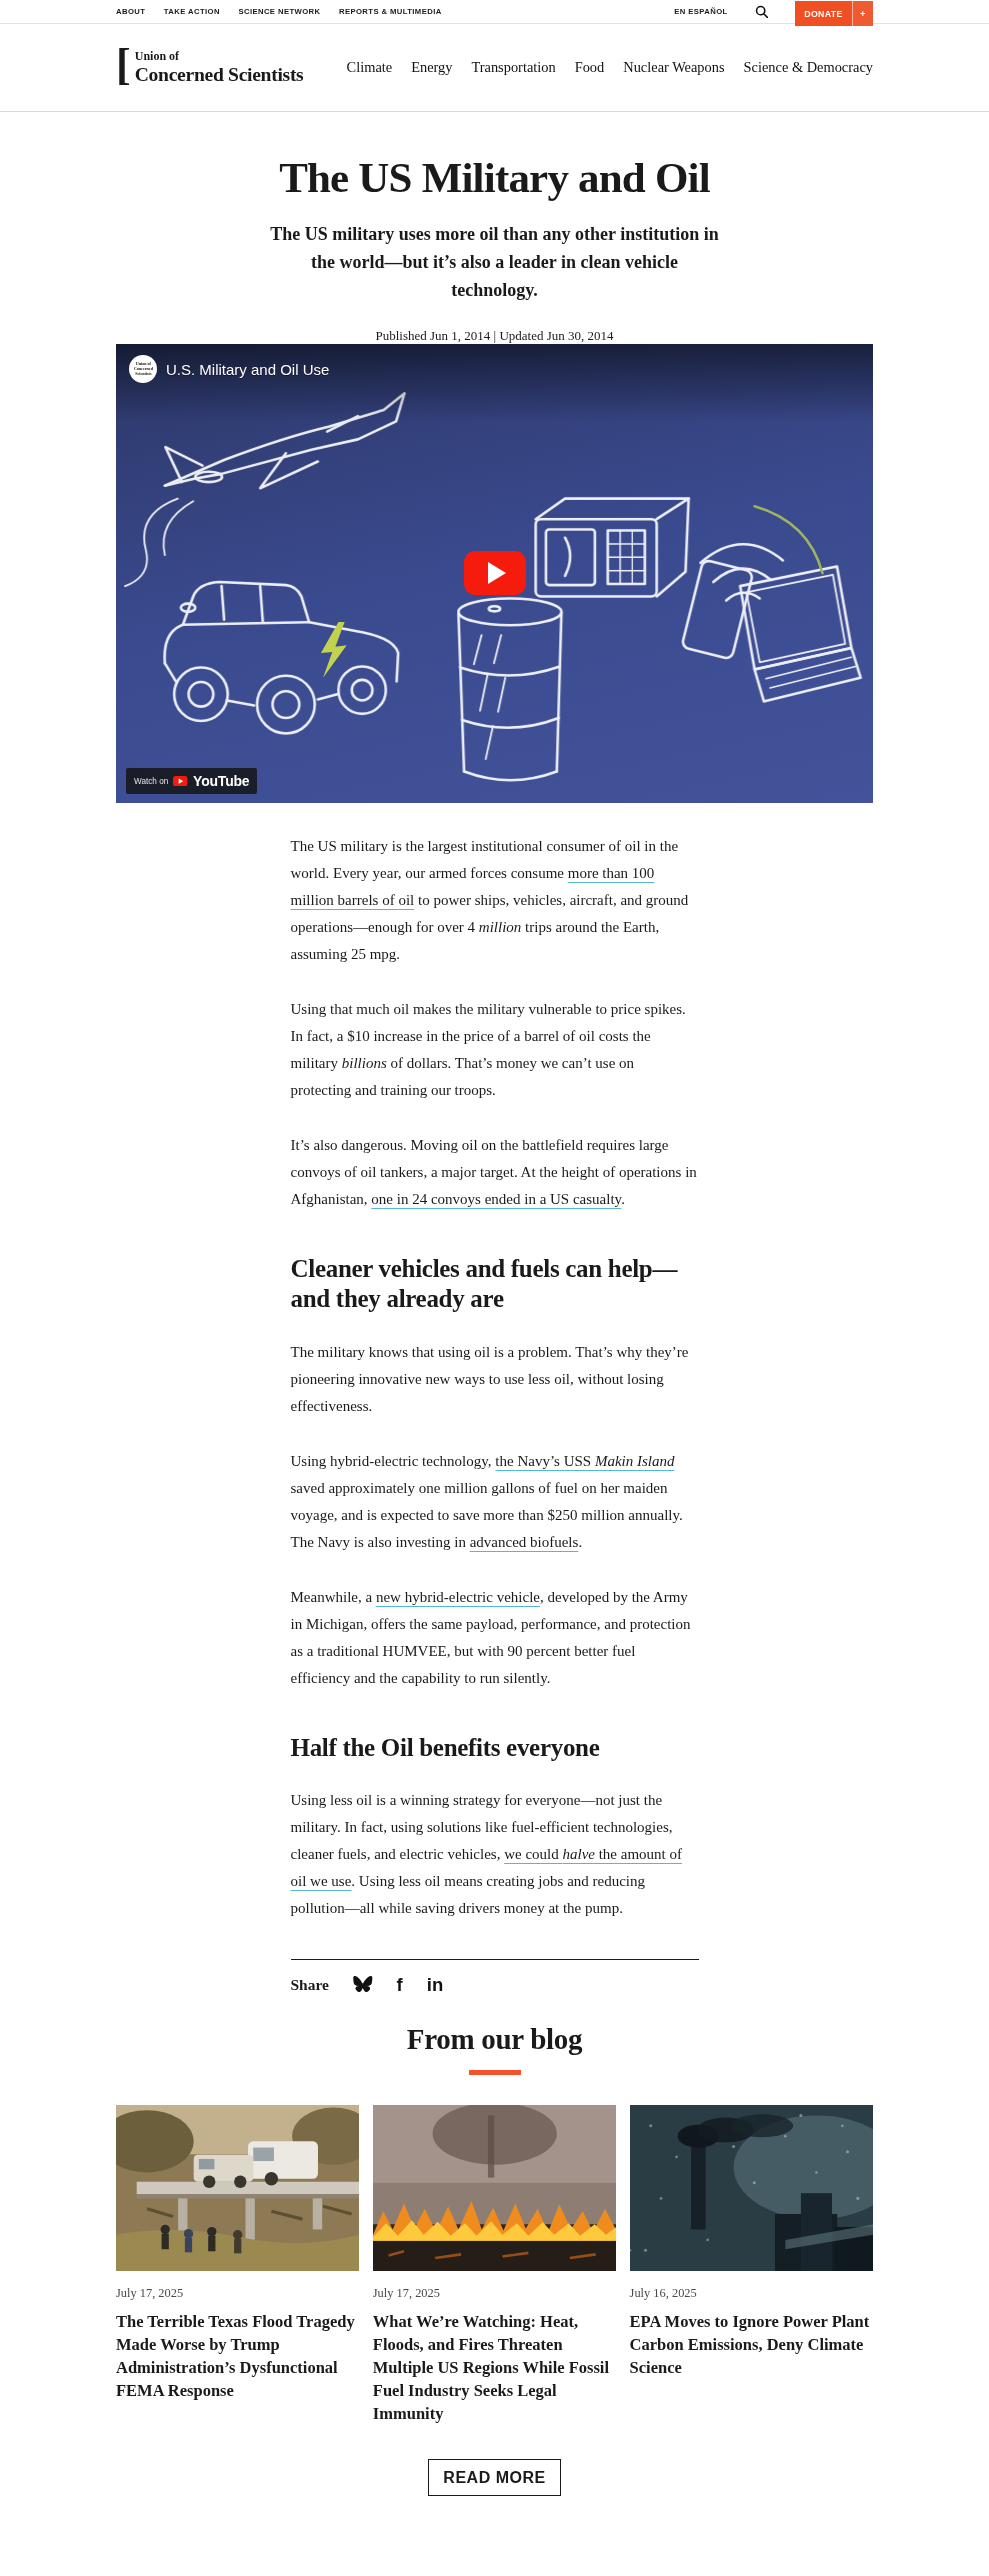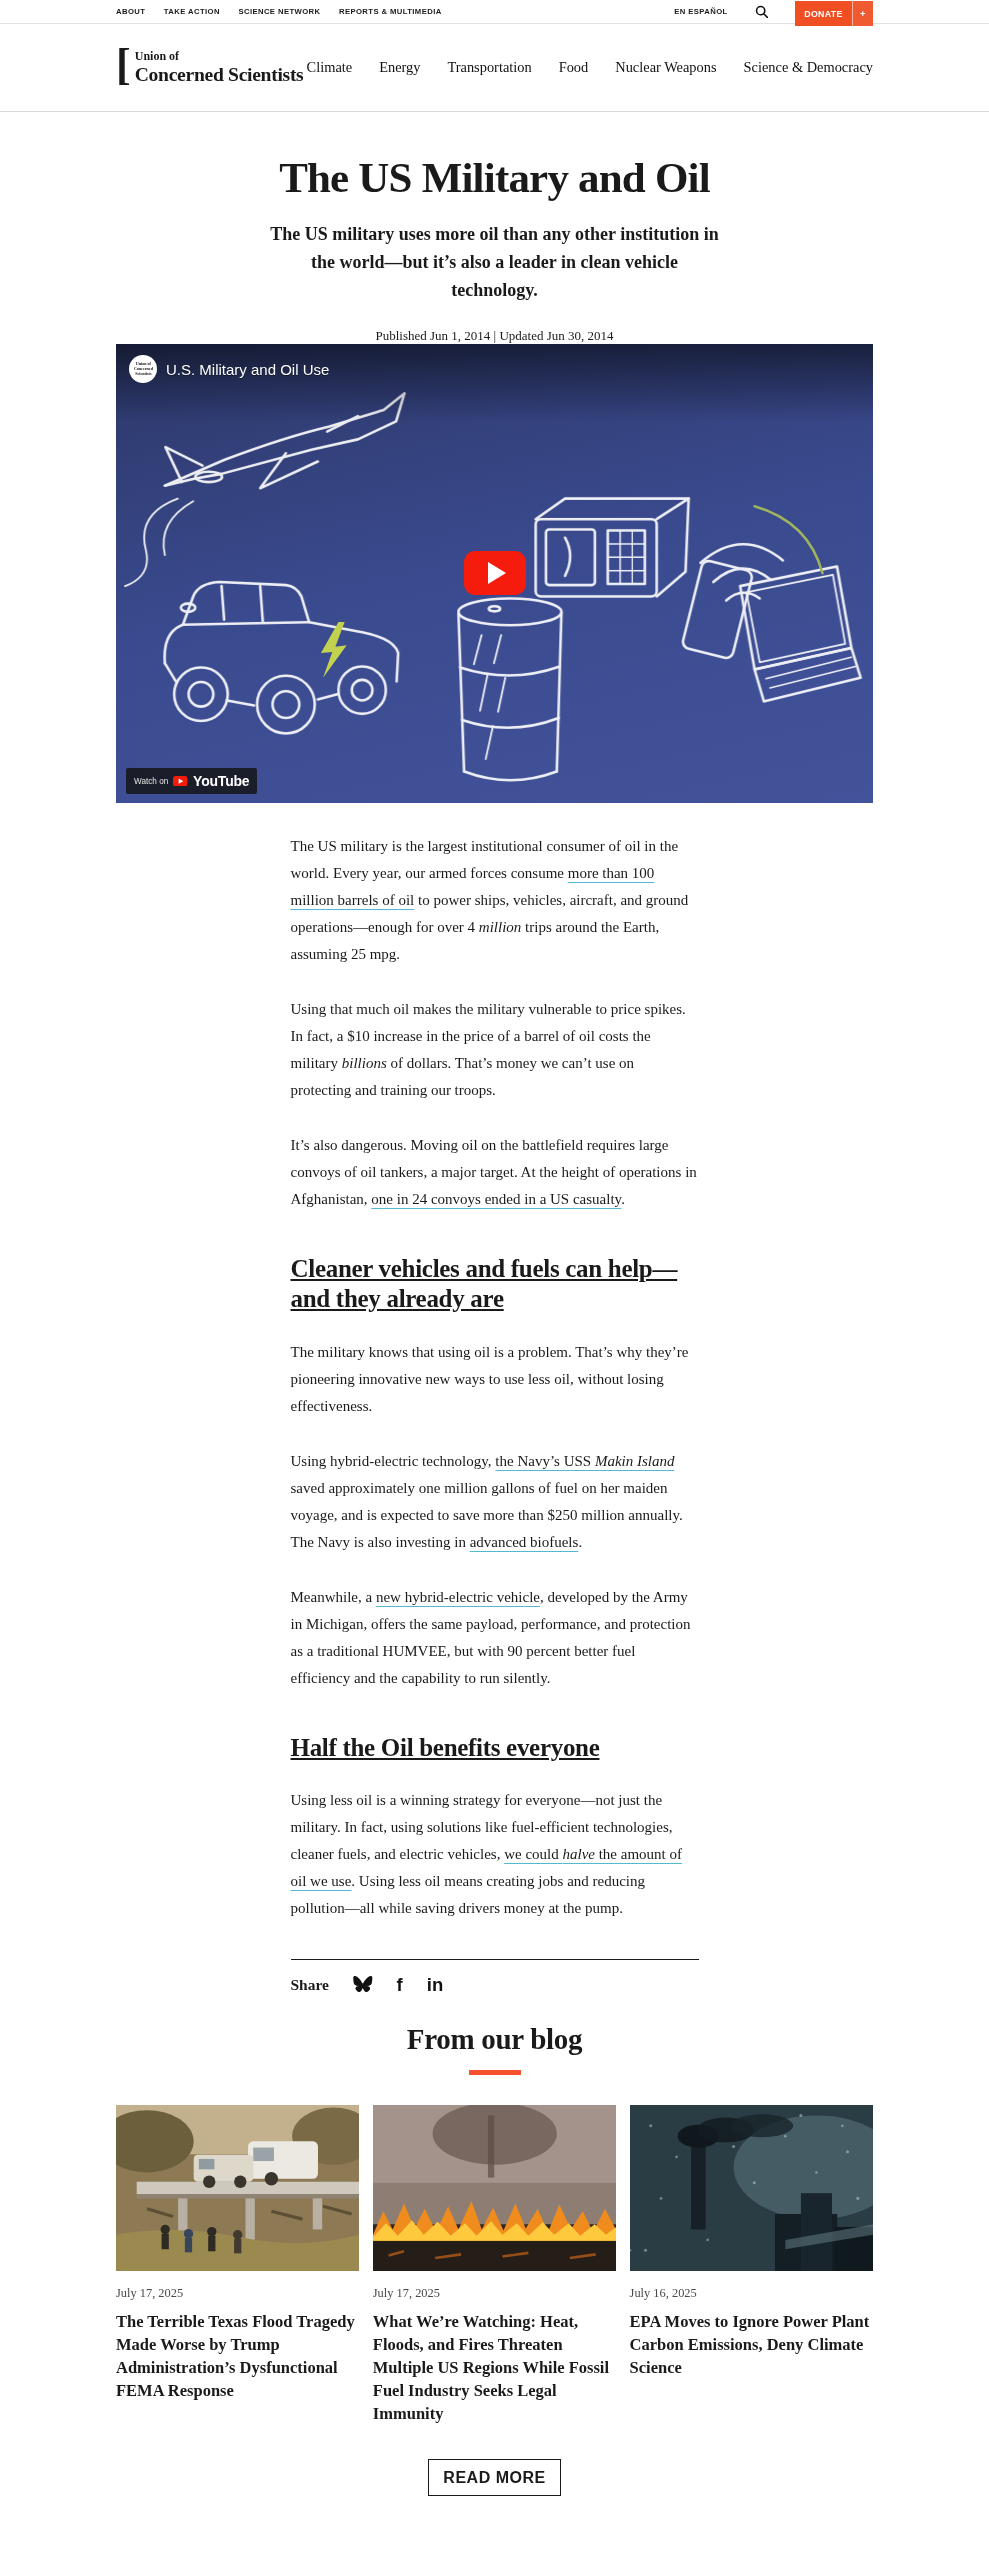--- a/index.html
+++ b/index.html
@@ -18,21 +18,21 @@
   .donate-top .dt-label { padding:7.2px 9.3px; font-size:8.8px; }
   .donate-top .dt-plus { padding:7.2px 7.2px; font-size:9.3px; border-left:0.5px solid rgba(255,255,255,.55); background:#ef5a31; }
 
   
   .site-header { height:88px; border-bottom:0.5px solid #d8d8d8; }
   .header-inner { display:flex; align-items:center; justify-content:space-between; height:100%; }
   .logo { display:flex; align-items:center; gap:4.1px; cursor:pointer; }
   .logo .bracket { font-size:44px; font-weight:bold; line-height:.78; padding-bottom:5.2px; }
   .logo .lt1 { font-size:12px; font-weight:bold; }
   .logo .lt2 { font-size:19.6px; font-weight:bold; letter-spacing:-0.3px; }
-  .main-nav { display:flex; gap:27px; font-size:14.4px; color:#111; }
+  .main-nav { display:flex; gap:19px; font-size:14.4px; color:#111; }
   .main-nav span { cursor:pointer; }
 
   
   .article-head { text-align:center; padding-top:27px; }
   .breadcrumb { font-family:"Liberation Sans",sans-serif; font-weight:bold; font-size:10.8px; letter-spacing:0.6px; }
   .crumb-section, .crumb-sep { color:#d9472b; }
   .crumb-page { color:#f07a50; }
   h1.page-title { width:484px; margin:15.5px auto 0; font-size:43px; line-height:1.05; letter-spacing:-0.8px; font-weight:bold; }
   .subtitle { width:453px; margin:21.6px auto 0; font-size:18px; font-weight:bold; line-height:1.55; }
   .published { margin-top:23px; font-size:13px; }
@@ -48,21 +48,21 @@
   .play-btn .tri { width:0; height:0; border-left:18.5px solid #fff; border-top:11.3px solid transparent; border-bottom:11.3px solid transparent; margin-left:4.1px; }
   .watch-badge { position:absolute; left:10.3px; bottom:9.3px; display:flex; align-items:center; gap:5.2px; background:rgba(18,18,18,.82); border-radius:2.1px; padding:4.6px 7.7px; cursor:pointer; }
   .watch-badge .wo { font-family:"Liberation Sans",sans-serif; font-size:8.2px; color:#e6e6e6; }
   .watch-badge .ytword { font-family:"Liberation Sans",sans-serif; font-weight:bold; font-size:14px; color:#fff; letter-spacing:-0.2px; }
 
   
   .article-body { width:408px; margin:30px auto 8px; }
   .article-body p { font-size:15px; line-height:1.8; margin-bottom:28px; }
   .article-body .em { font-style:italic; }
   a.lnk { color:inherit; cursor:pointer; text-decoration:underline; text-decoration-color:#54b8d5; text-decoration-thickness:1.3px; text-underline-offset:3.6px; }
-  .article-body h2 { font-size:25px; line-height:1.22; letter-spacing:-0.3px; margin:41px 0 24px;text-decoration:underline; }
+  .article-body h2 { font-size:25px; line-height:1.22; letter-spacing:-0.3px; margin:41px 0 24px; }
   .share-rule { border:none; border-top:1px solid #1a1a1a; margin:37px 0 0; }
   .share-row { display:flex; align-items:center; gap:24px; padding:15.5px 0 5.2px; }
   .share-label { font-size:15.5px; font-weight:bold; }
   .share-icon { cursor:pointer; display:flex; align-items:center; }
   .glyph-icon { font-family:"Liberation Sans",sans-serif; font-weight:bold; font-size:18.5px; color:#111; line-height:1; }
 
   
   .blog-section { text-align:center; margin-top:23px; }
   .section-heading { font-size:29px; font-weight:bold; letter-spacing:-0.3px; }
   .accent-bar { width:52px; height:5.2px; background:#f4512c; margin:14.4px auto 0; }

